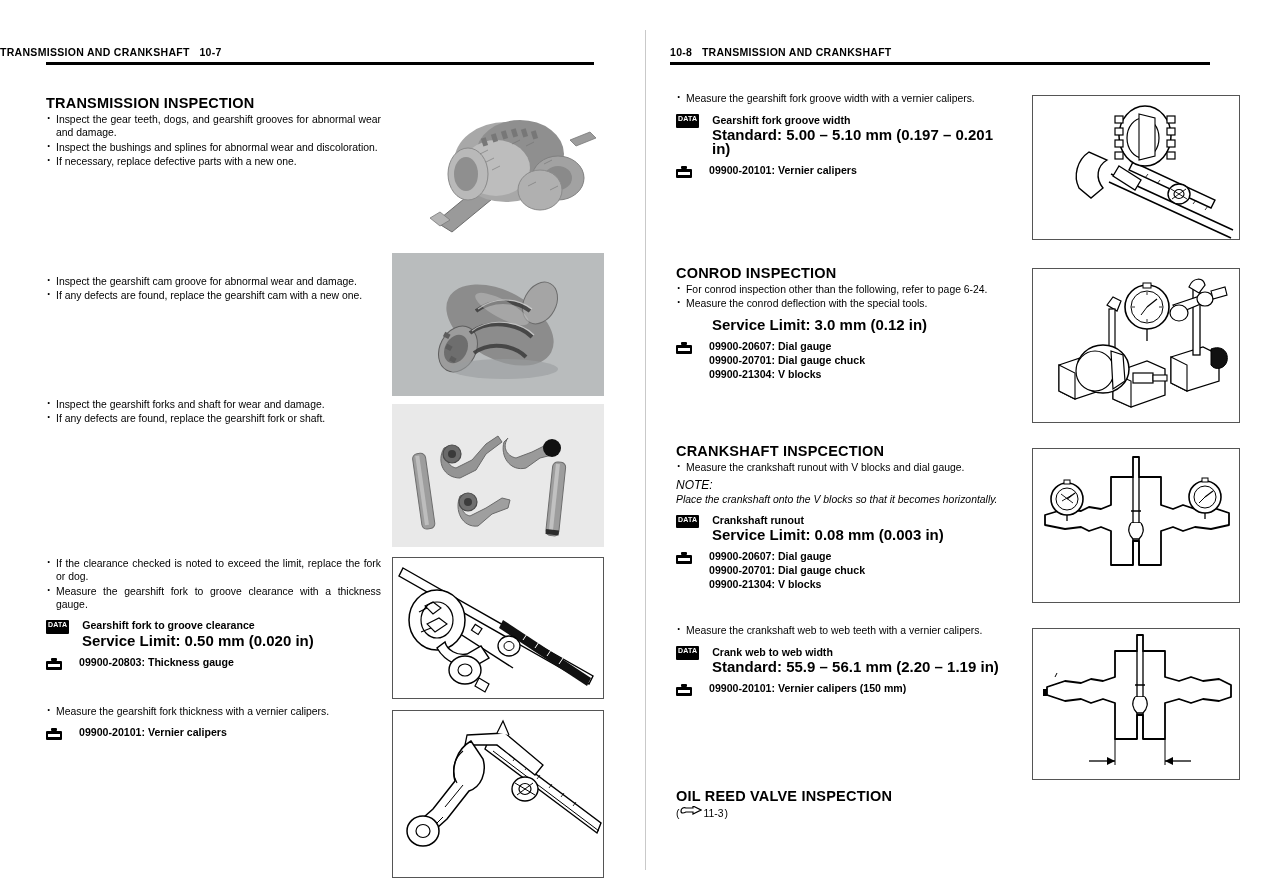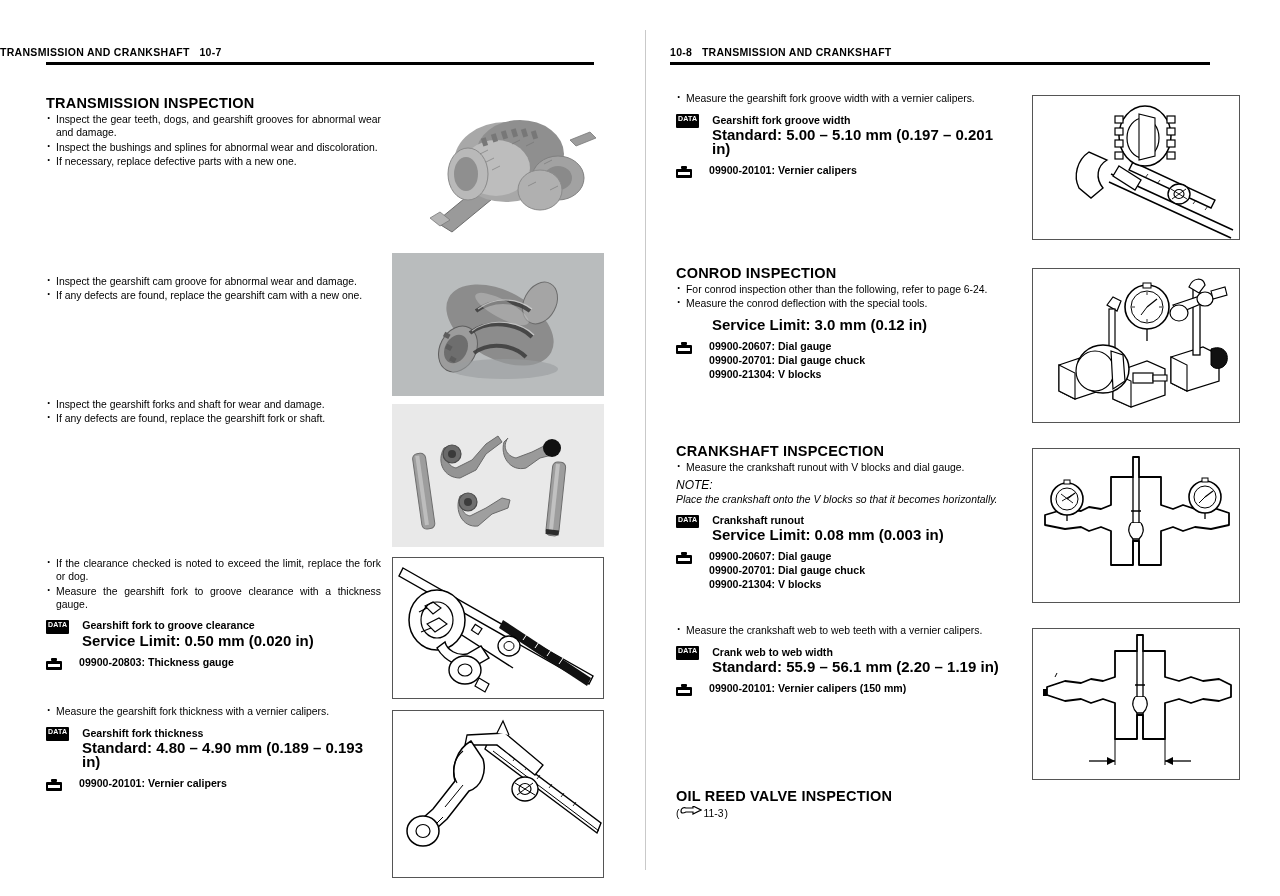--- a/index.html
+++ b/index.html
@@ -266,27 +266,20 @@
         <ellipse cx="116" cy="88" rx="11" ry="10" fill="#fff" stroke="#000" stroke-width="1.3"></ellipse>
         <ellipse cx="116" cy="88" rx="5" ry="4.5" fill="#fff" stroke="#000" stroke-width="1"></ellipse>
         <path d="M86 120 L96 126 L92 134 L82 128 Z" fill="#fff" stroke="#000" stroke-width="1.2"></path>
       </svg>
     </div>
 
     <div class="col" style="left:46px;top:705px;width:335px;">
       <ul class="bullets">
         <li>Measure the gearshift fork thickness with a vernier calipers.</li>
       </ul>
-      <div class="spec">
-        <div class="spec-head">
-          <span class="badge"><span>DATA</span><small>&nbsp;</small></span>
-          <span class="spec-name">Gearshift fork thickness</span>
-        </div>
-        <div class="spec-val">Standard: 4.80 – 4.90 mm (0.189 – 0.193 in)</div>
-      </div>
       <div class="tool">
         <span class="toolbox">
           <svg width="16" height="12" viewBox="0 0 16 12">
               <rect x="0" y="3" width="16" height="9" rx="1" fill="#000"></rect>
               <rect x="5" y="0" width="6" height="3" rx="1" fill="#000"></rect>
               <rect x="2" y="6" width="12" height="3" fill="#fff"></rect>
             </svg>
         </span>
         <span class="tool-lines">09900-20101: Vernier calipers</span>
       </div>

